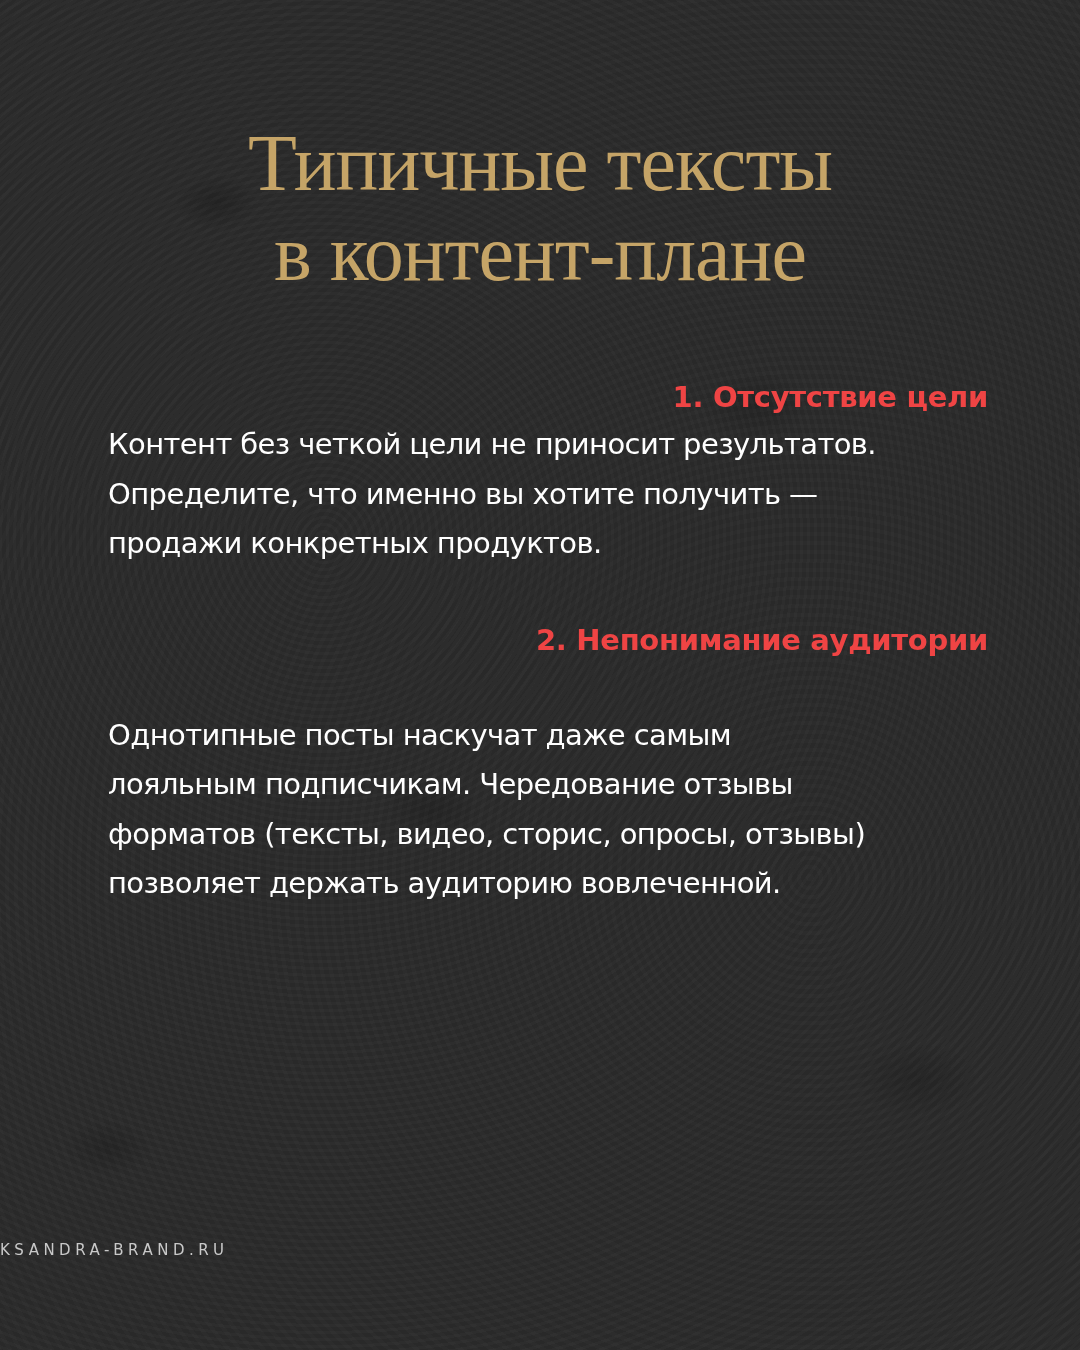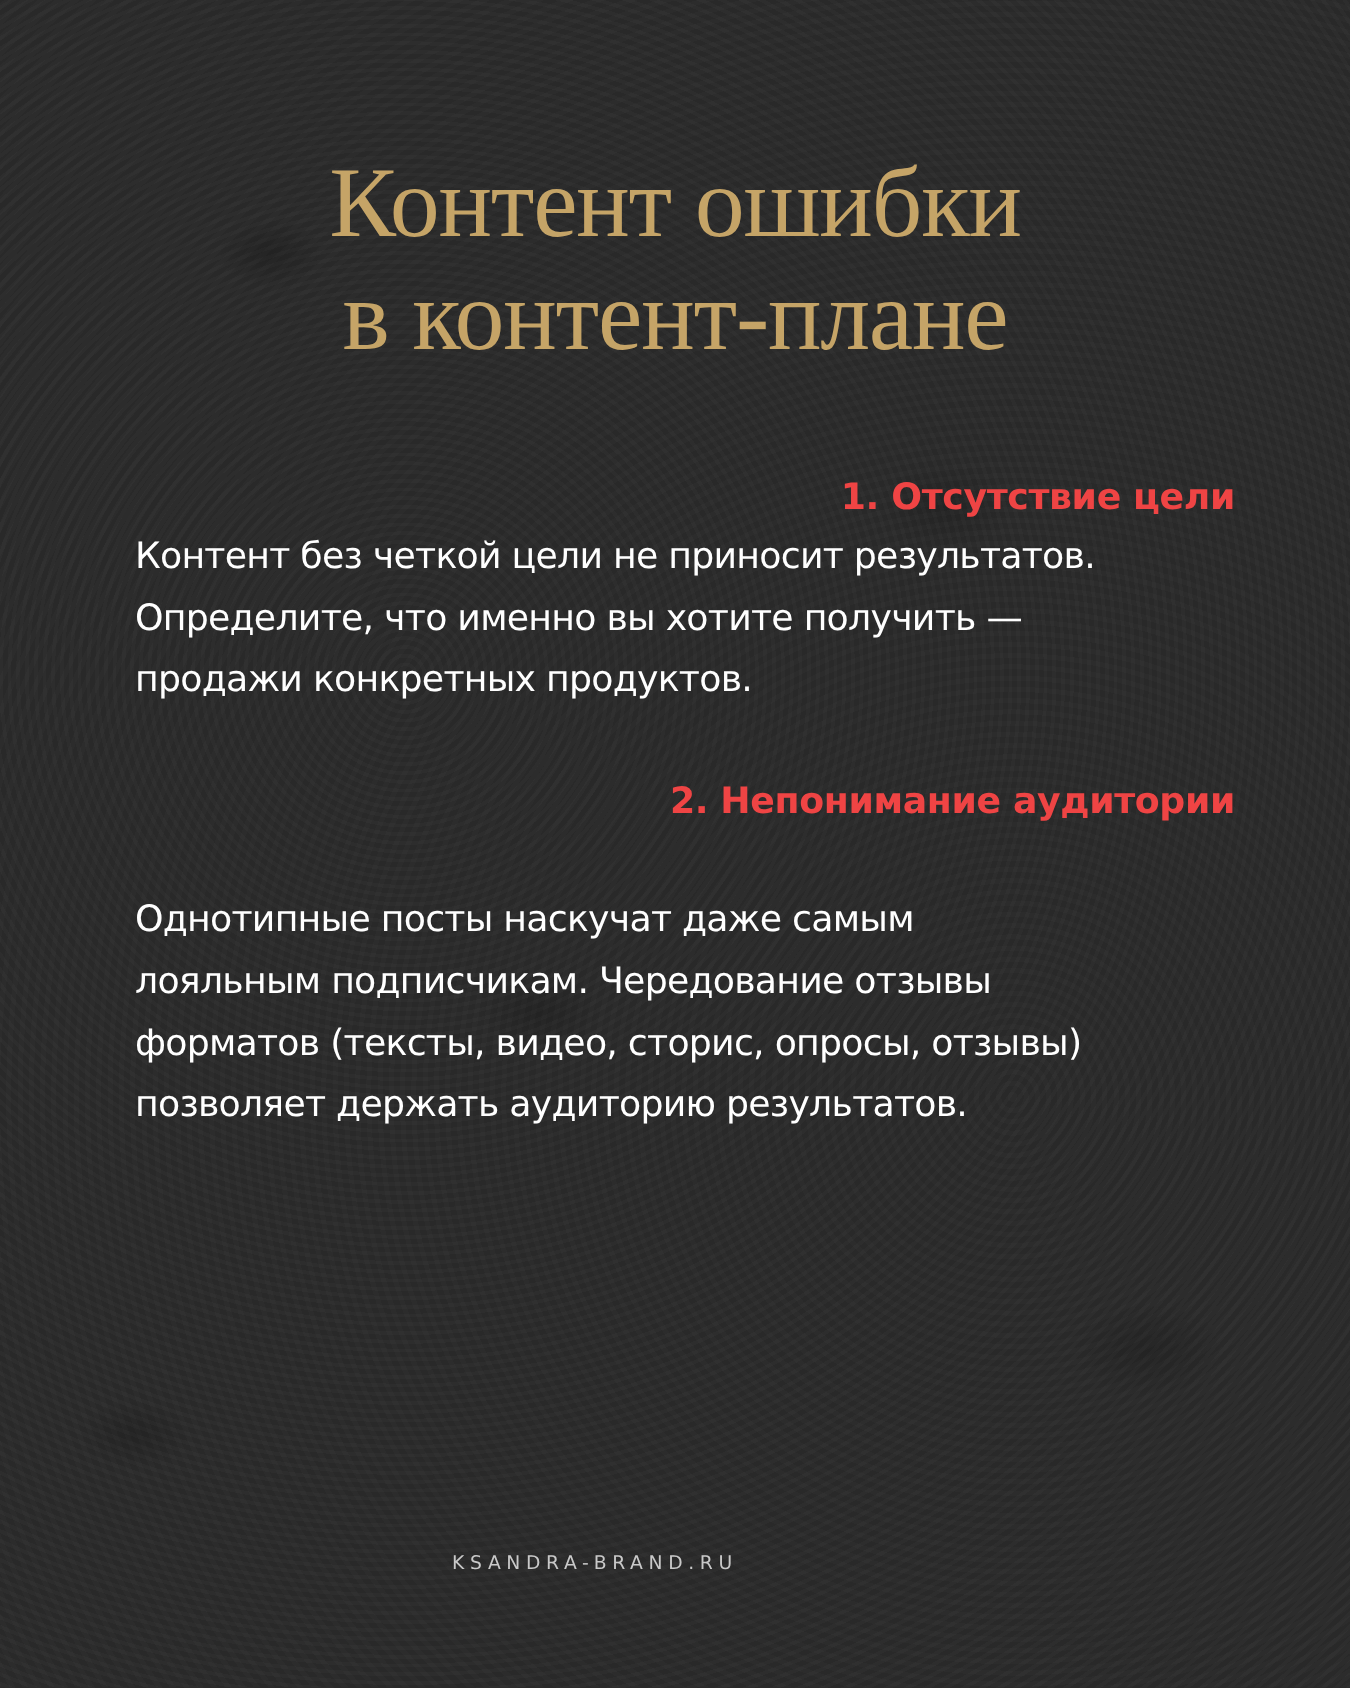--- a/index.html
+++ b/index.html
@@ -73,35 +73,34 @@
     }
     .section-body .line {
       display: block;
       white-space: nowrap;
     }
     .footer {
       position: absolute;
       top: 1241px;
       left: 0;
       width: 952px;
-      text-align: center;
       color: #c9c9c9;
       font-family: "DejaVu Sans", sans-serif;
       font-size: 15px;
       letter-spacing: 4.5px;
       font-weight: normal;
     }
   </style>
 </head>
 <body>
 
 <div class="page">
 
   <h1 class="title">
-    <span>Контент ошибки</span>
+    <span>Типичные тексты</span>
     <span>в контент-плане</span>
   </h1>
 
   <div class="sections">
 
     <div class="section">
       <p class="section-heading">1. Отсутствие цели</p>
       <p class="section-body">
         <span class="line">Контент без четкой цели не приносит результатов.</span>
         <span class="line">Определите, что именно вы хотите получить —</span>
@@ -111,21 +110,21 @@
 
     <div class="section">
       <p class="section-heading">2. Непонимание аудитории</p>
     </div>
 
     <div class="section">
       <p class="section-body">
         <span class="line">Однотипные посты наскучат даже самым</span>
         <span class="line">лояльным подписчикам. Чередование отзывы</span>
         <span class="line">форматов (тексты, видео, сторис, опросы, отзывы)</span>
-        <span class="line">позволяет держать аудиторию результатов.</span>
+        <span class="line">позволяет держать аудиторию вовлеченной.</span>
       </p>
     </div>
 
   </div>
 
   <div class="footer">KSANDRA-BRAND.RU</div>
 
 </div>
 
 </body></html>

